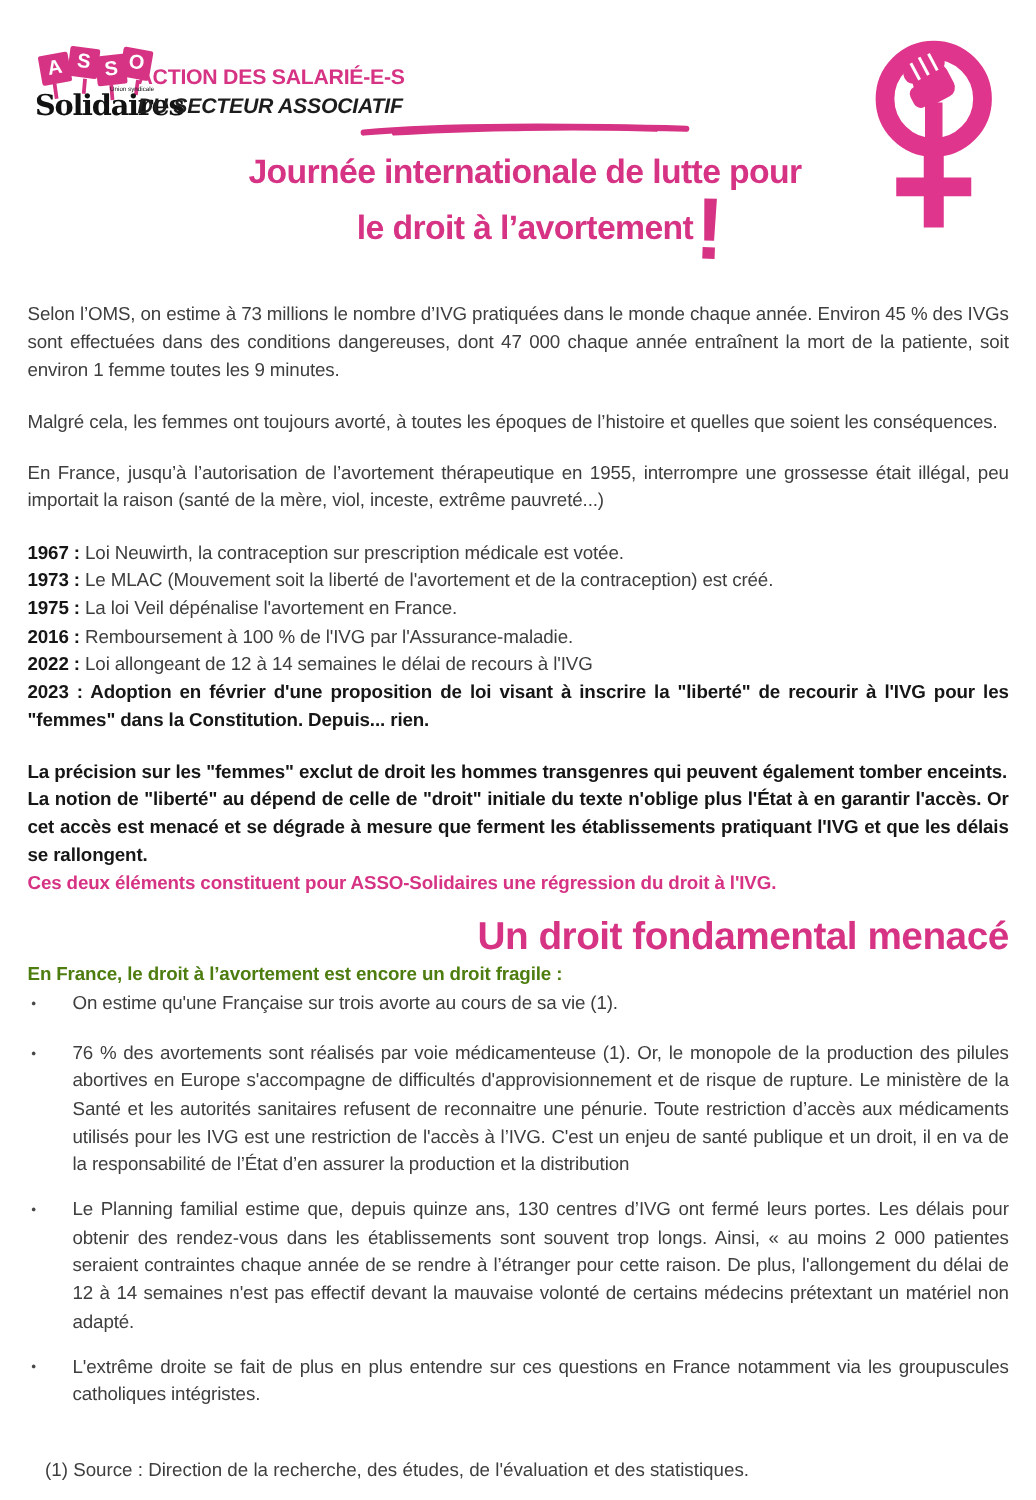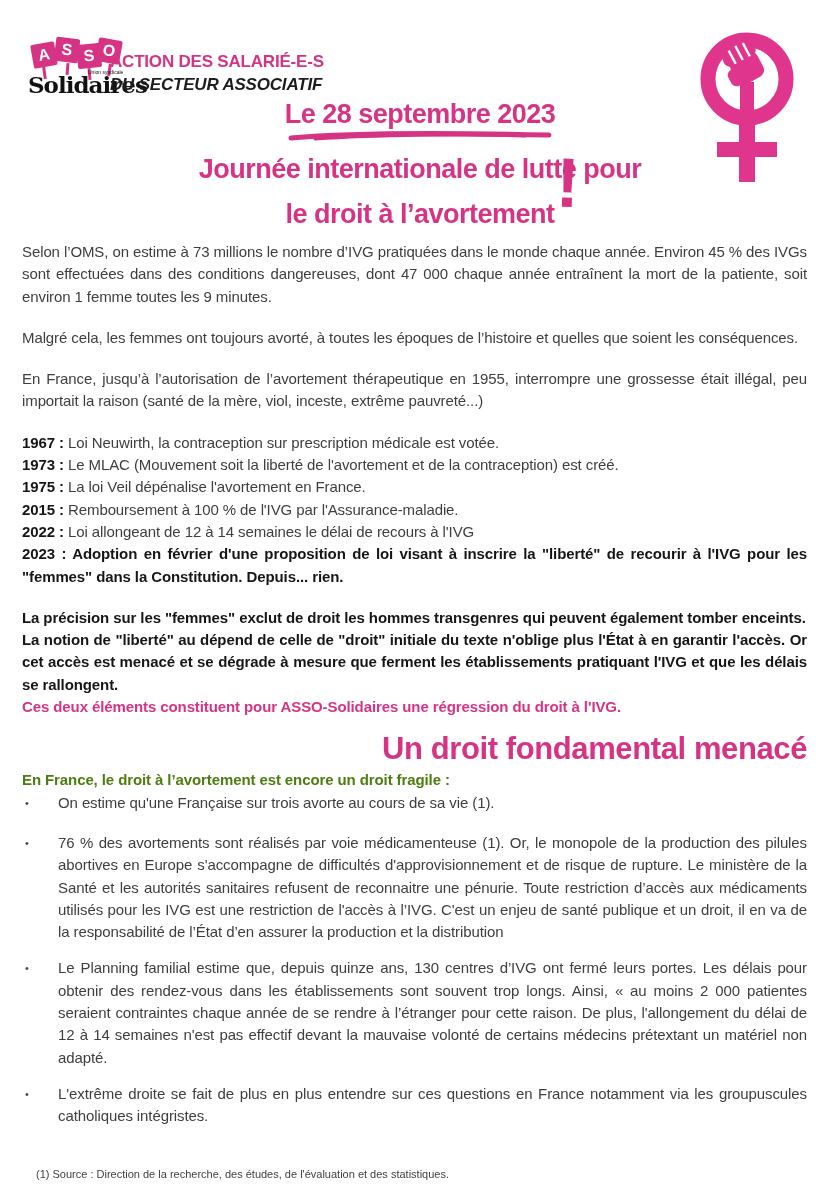--- a/index.html
+++ b/index.html
@@ -49,21 +49,21 @@
   .analysis{margin-bottom:17px;font-weight:bold;color:#161616;}
   .analysis p{margin:0;}
   .analysis .pinkline{color:#d63384;}
   .sec-heading{font-size:31px;font-weight:bold;color:#d63384;margin:2px 0 6px 0;
     text-align:right;letter-spacing:-0.4px;line-height:28px;}
   .lead{font-weight:bold;color:#4d7c0f;margin-bottom:0;}
   .bullet{display:flex;margin-bottom:14px;}
   .bullet.gapbig{margin-bottom:18px;}
   .bullet-marker{flex:0 0 33px;padding-left:3px;font-size:11px;color:#474747;}
   .bullet-text{flex:1;}
-  .footnote{position:absolute;left:36px;top:1168px;font-size:11px;color:#3e3e3e;}
+  .footnote{position:absolute;left:36px;top:1168px;font-size:15px;color:#3e3e3e;}
 </style>
 </head>
 <body>
 
 <div class="hdr">
 
   <div class="logo">
     <span class="card c1">A</span>
     <span class="card c2">S</span>
     <span class="card c3">S</span>
@@ -75,21 +75,20 @@
     <span class="union">Union syndicale</span>
     <span class="solidaires">Solidaires</span>
   </div>
 
   <div class="org">
     <div class="l1">ACTION DES SALARIÉ-E-S</div>
     <div class="l2">DU SECTEUR ASSOCIATIF</div>
   </div>
 
   <div class="title">
-    <div class="tl tl1">Le 28 septembre 2023</div>
     <svg class="brush" width="270" height="12" viewBox="0 0 270 12">
       <path d="M6,8 C60,3 140,2 264,5" stroke="#d63384" stroke-width="5" fill="none" stroke-linecap="round"></path>
       <path d="M30,9 C90,5 180,4 240,6" stroke="#d63384" stroke-width="3" fill="none" stroke-linecap="round"></path>
     </svg>
     <div class="tl tl2">Journée internationale de lutte pour</div>
     <div class="tl tl3">le droit à l’avortement</div>
   </div>
 
   <div class="excl">!</div>
 
@@ -122,21 +121,21 @@
     </div>
     <div class="tl-item">
       <span class="tl-year">1973 :</span>
       <span>Le MLAC (Mouvement soit la liberté de l'avortement et de la contraception) est créé.</span>
     </div>
     <div class="tl-item">
       <span class="tl-year">1975 :</span>
       <span>La loi Veil dépénalise l'avortement en France.</span>
     </div>
     <div class="tl-item">
-      <span class="tl-year">2015 :</span>
+      <span class="tl-year">2016 :</span>
       <span>Remboursement à 100 % de l'IVG par l'Assurance-maladie.</span>
     </div>
     <div class="tl-item">
       <span class="tl-year">2022 :</span>
       <span>Loi allongeant de 12 à 14 semaines le délai de recours à l'IVG</span>
     </div>
     <div class="tl-item allbold">
       <span class="tl-year">2023 :</span>
       <span>Adoption en février d'une proposition de loi visant à inscrire la "liberté" de recourir à l'IVG pour les "femmes" dans la Constitution. Depuis... rien.</span>
     </div>

